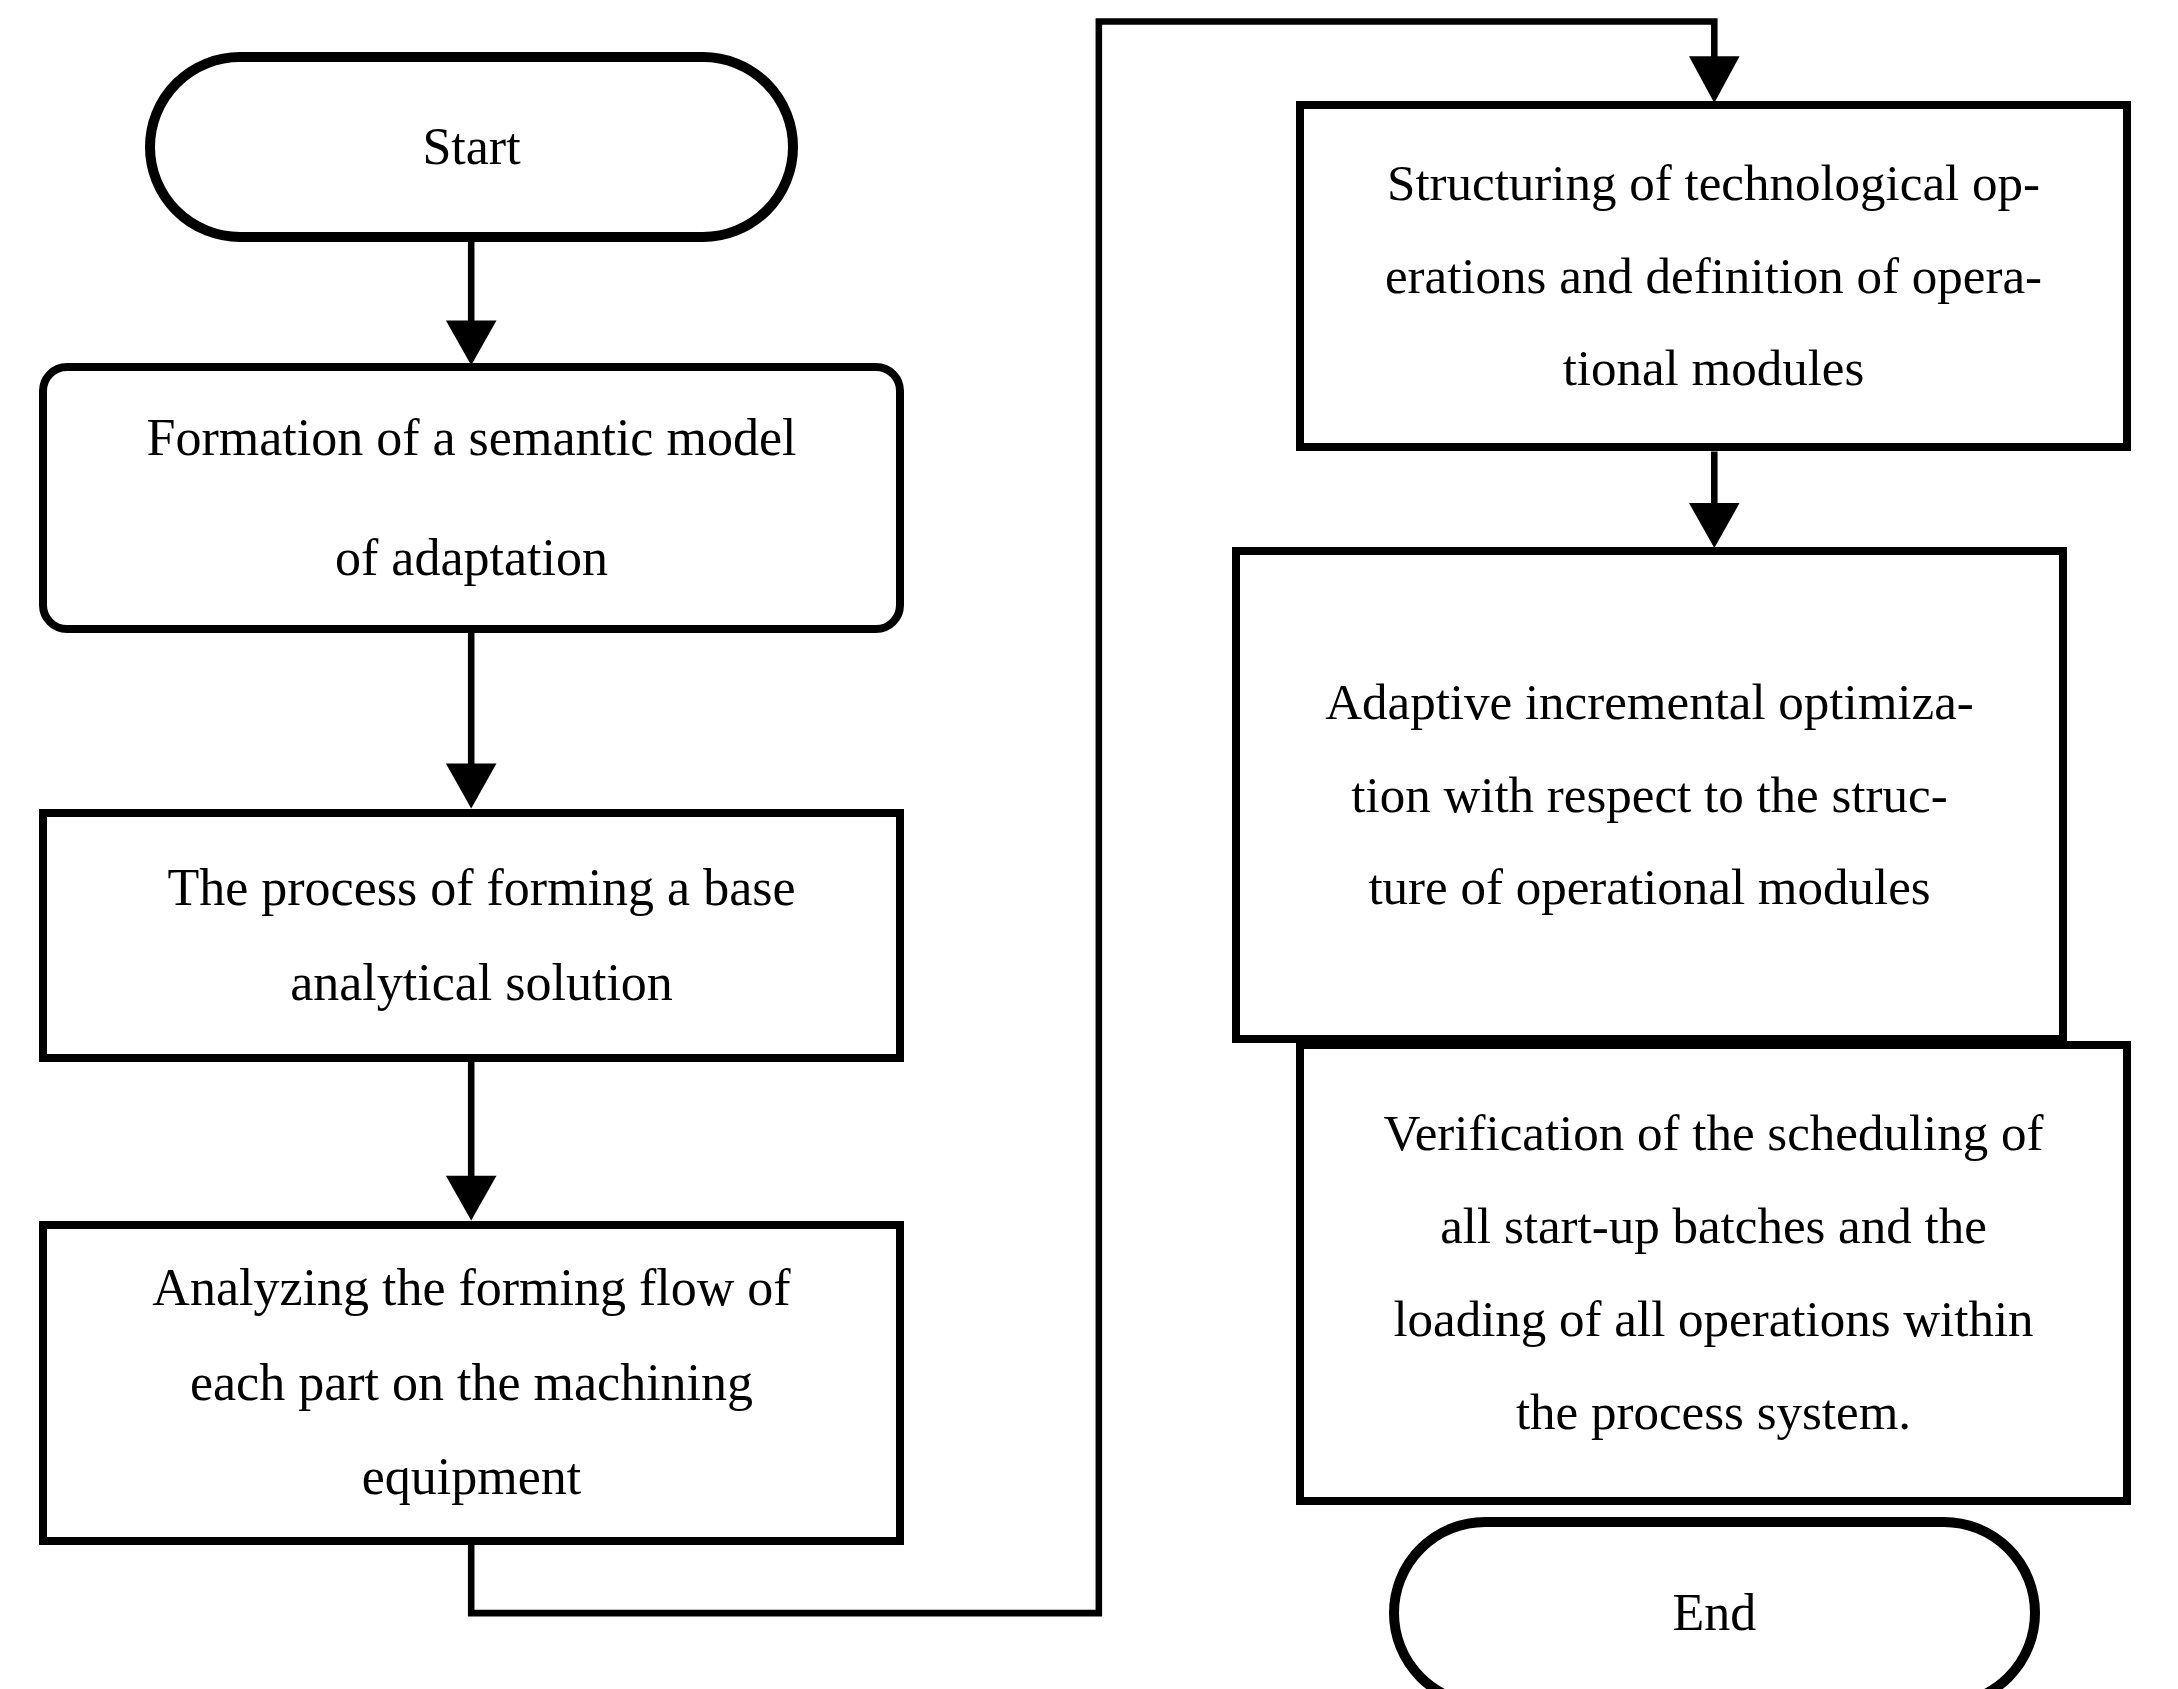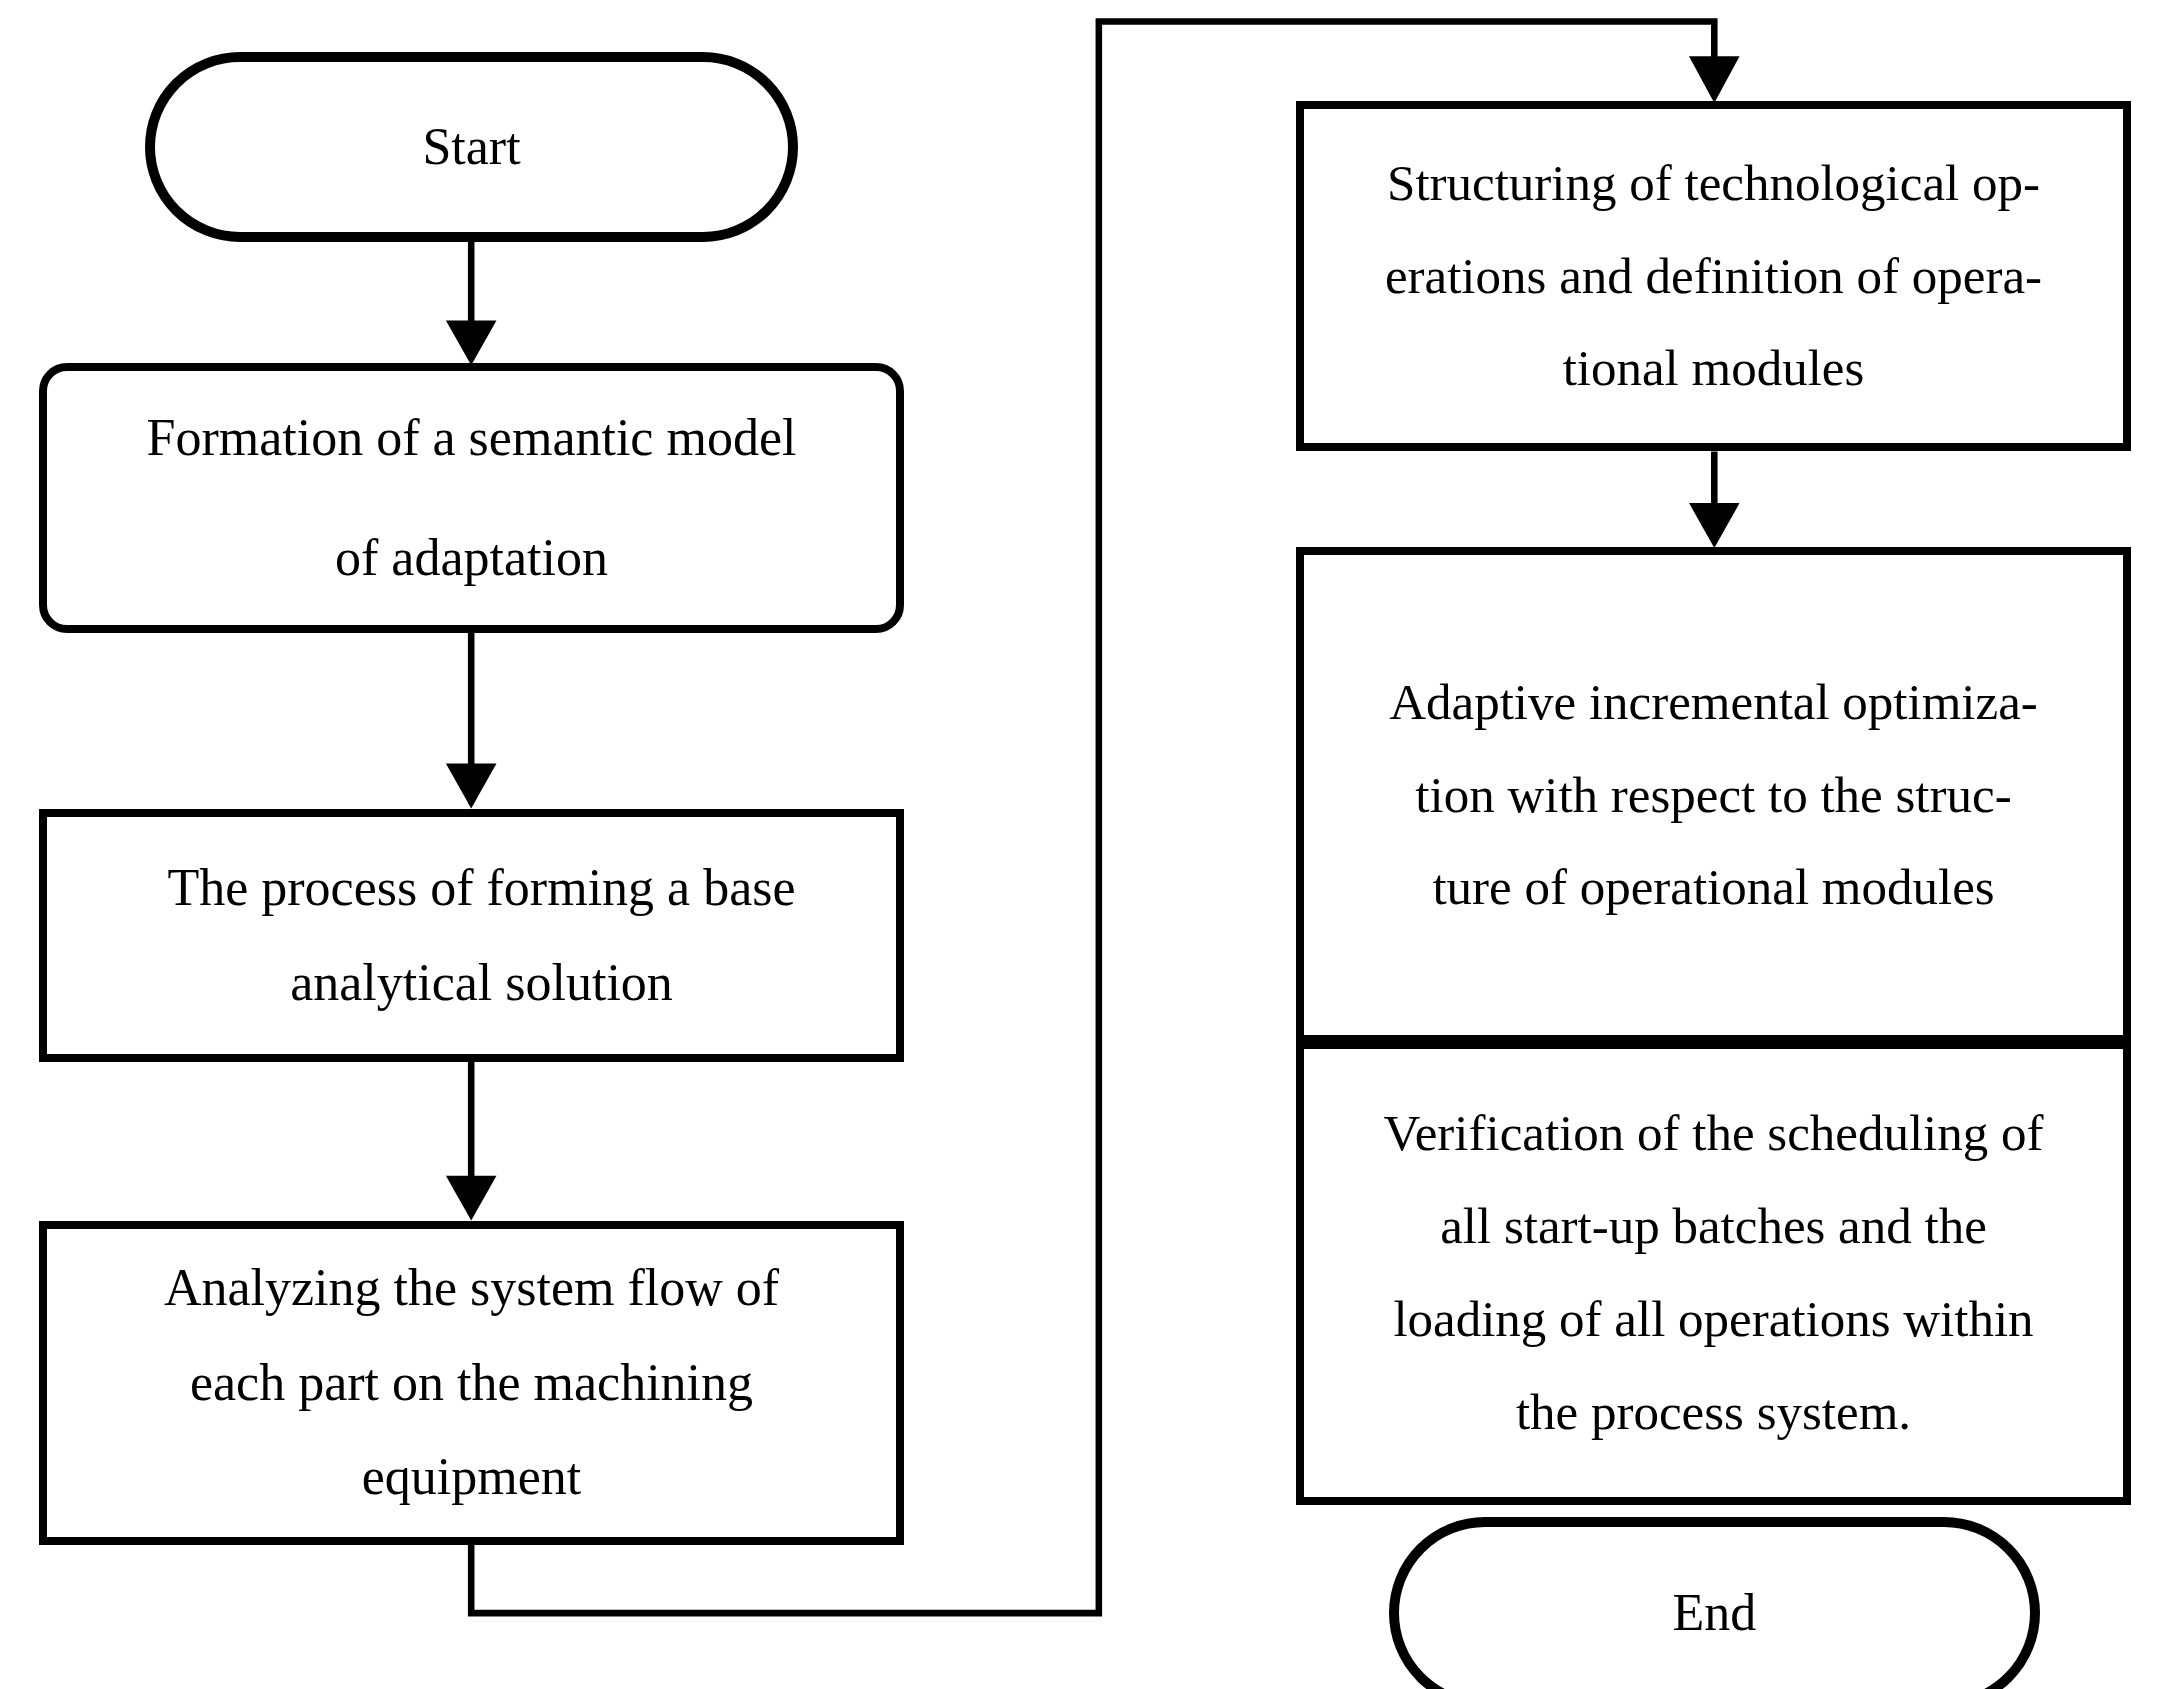--- a/index.html
+++ b/index.html
@@ -105,32 +105,32 @@
     <span class="label">Formation of a semantic model
 of adaptation</span>
   </div>
 
   <div class="node" style="left:39px; top:809px; width:865px; height:253px;padding-left:20px;">
     <span class="label">The process of forming a base
 analytical solution</span>
   </div>
 
   <div class="node" style="left:39px; top:1221px; width:865px; height:324px;">
-    <span class="label">Analyzing the system flow of
+    <span class="label">Analyzing the forming flow of
 each part on the machining
 equipment</span>
   </div>
 
   <div class="node right-col" style="left:1296px; top:101px; width:835px; height:350px;">
     <span class="label">Structuring of technological op-
 erations and definition of opera-
 tional modules</span>
   </div>
 
-  <div class="node right-col" style="left:1296px; top:547px; width:835px; height:496px;">
+  <div class="node right-col" style="left:1232px; top:547px; width:835px; height:496px;">
     <span class="label">Adaptive incremental optimiza-
 tion with respect to the struc-
 ture of operational modules</span>
   </div>
 
   <div class="node right-col" style="left:1296px; top:1041px; width:835px; height:464px;">
     <span class="label">Verification of the scheduling of
 all start-up batches and the
 loading of all operations within
 the process system.</span>

